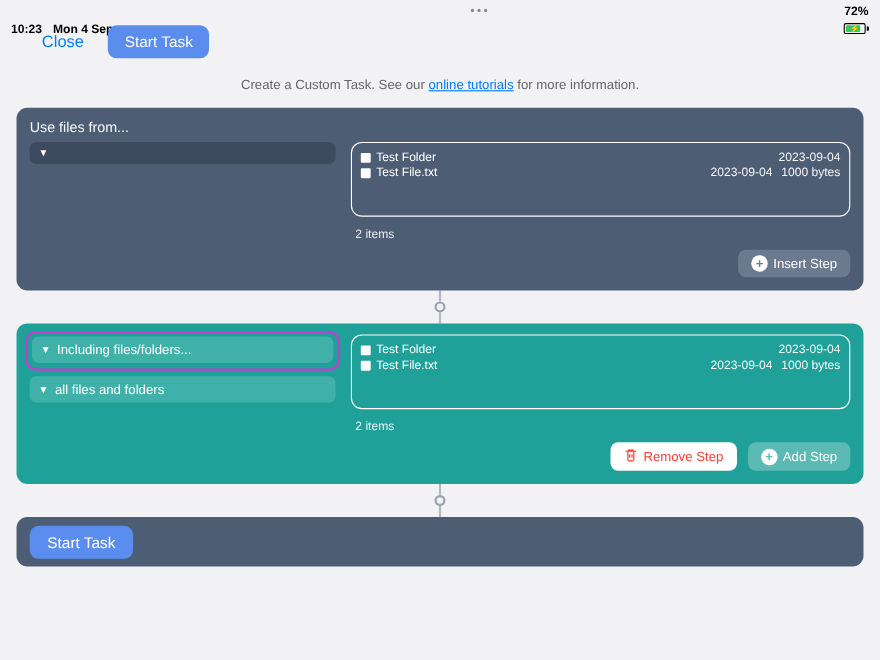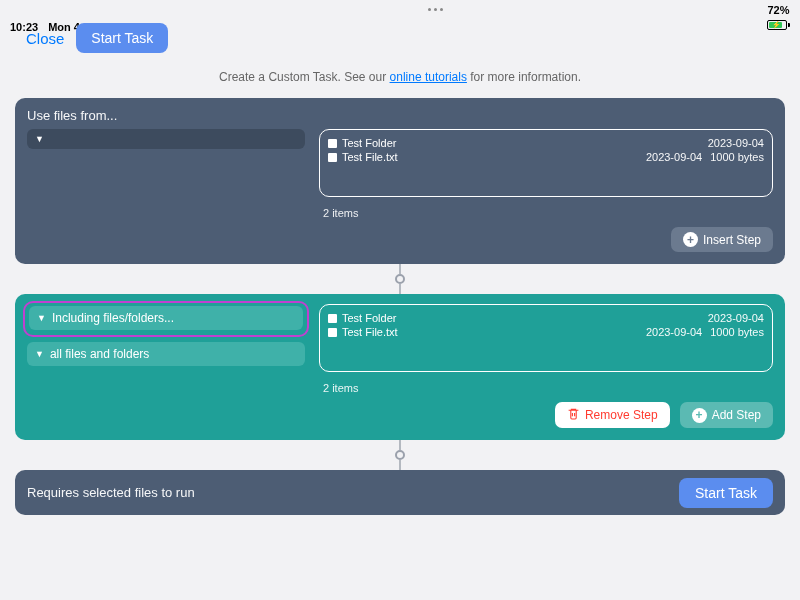--- a/index.html
+++ b/index.html
@@ -12,21 +12,21 @@
   .status-center .dot { width: 3px; height: 3px; background: #888; border-radius: 50%; }
   .status-right { display: flex; align-items: center; gap: 4px; flex-direction: column; }
   .wifi-icon svg { width: 14px; height: 10px; }
   .battery { display: flex; align-items: center; gap: 1px; }
   .battery-body { width: 20px; height: 10px; border: 1px solid #000; border-radius: 2px; position: relative; }
   .battery-fill { position: absolute; left: 1px; top: 1px; bottom: 1px; width: 72%; background: #34c759; border-radius: 1px; }
   .battery-tip { width: 2px; height: 4px; background: #000; border-radius: 0 1px 1px 0; }
   .battery-bolt { position: absolute; left: 50%; top: 50%; transform: translate(-50%,-50%); font-size: 7px; }
 
   
-  .toolbar { height: 40px; display: flex; align-items: center; padding: 0 14px; }
+  .toolbar { height: 40px; display: flex; align-items: center; gap: 10px; padding: 0 26px; }
   .close-btn { color: #007aff; font-size: 15px; background: none; border: none; padding: 6px 12px; cursor: pointer; }
   .task-input { flex: 1; height: 30px; border: 1.5px solid #4a7fd6; border-radius: 6px; background: #fff; padding: 0 10px; font-size: 14px; color: #333; outline: none; }
   .start-btn-top { background: #5b8def; color: #fff; border: none; border-radius: 8px; padding: 7px 15px; font-size: 14px; cursor: pointer; }
 
   
   .info-text { text-align: center; font-size: 12px; color: #666; padding: 12px 0 14px; }
   .info-text a { color: #007aff; text-decoration: underline; }
 
   
   .card { margin: 0 15px 0 15px; border-radius: 10px; padding: 10px 12px 12px; position: relative; }
@@ -215,15 +215,14 @@
   </div>
 </div>
 
 <div class="connector">
   <div class="connector-line"></div>
   <div class="connector-node"></div>
   <div class="connector-line"></div>
 </div>
 
 <div class="card card-dark card-bottom">
-  <span class="requires-text">Requires selected files to run</span>
   <button class="btn-start-bottom">Start Task</button>
 </div>
 
 </body></html>

